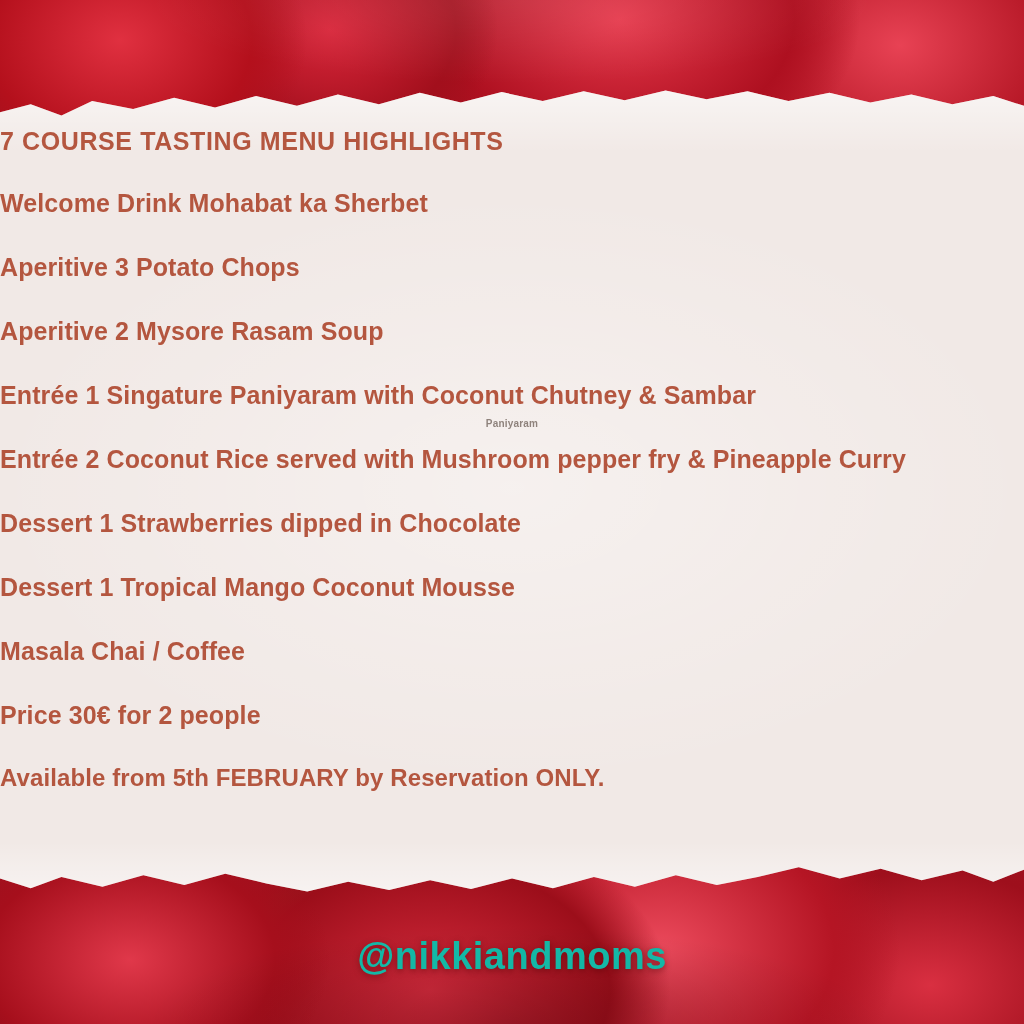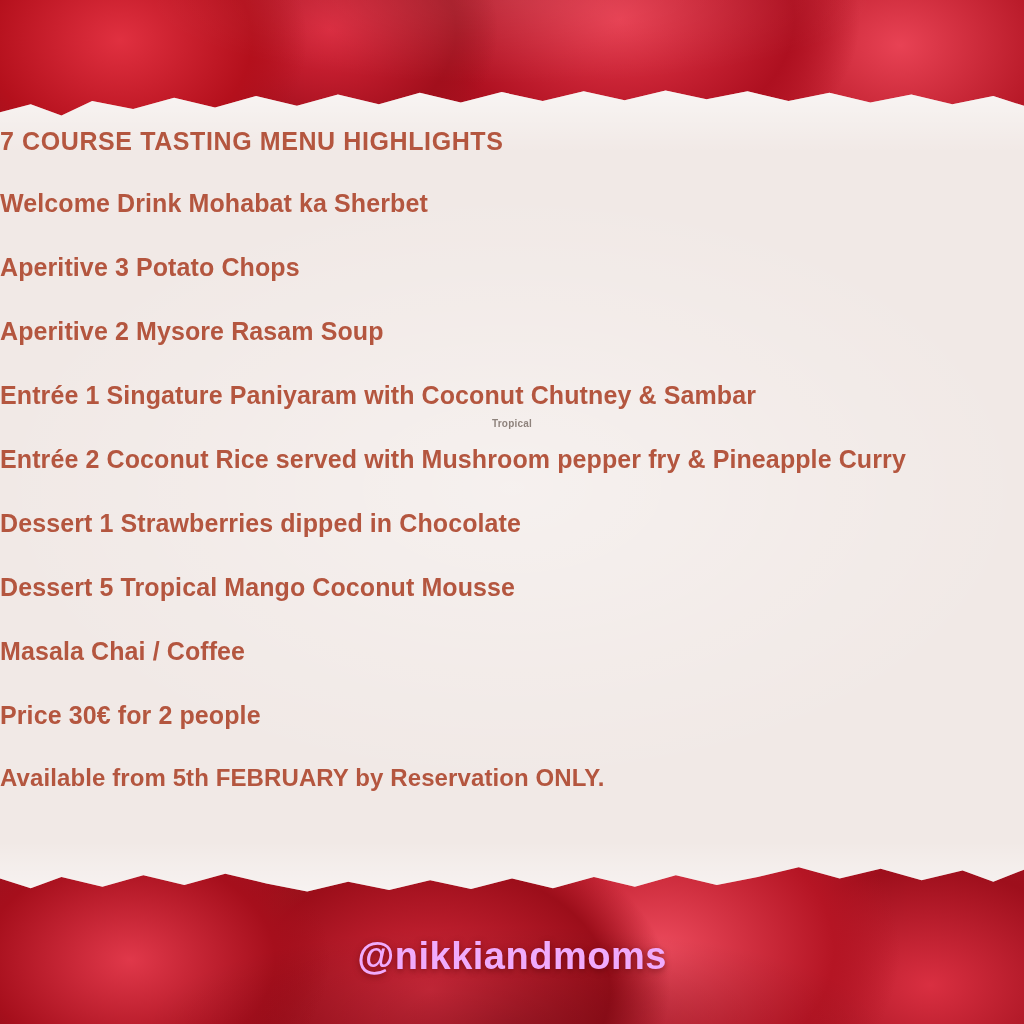--- a/index.html
+++ b/index.html
@@ -147,21 +147,21 @@
     opacity: 0.85;
   }
 
   
   .handle {
     position: absolute;
     left: 0;
     right: 0;
     top: 935px;
     text-align: center;
-    color: #f0abfc;
+    color: #14b8a6;
     font-size: 38px;
     font-weight: bold;
     letter-spacing: 0.5px;
     text-shadow: 0 2px 6px rgba(80,0,5,0.55);
   }
 </style>
 </head>
 <body>
 
 <div class="poster">
@@ -174,23 +174,23 @@
   </div>
 
   <div class="menu">
     <div class="line title">7 COURSE TASTING MENU HIGHLIGHTS</div>
     <div class="line item">Welcome  Drink Mohabat ka Sherbet</div>
     <div class="line item">Aperitive  3 Potato Chops</div>
     <div class="line item">Aperitive 2 Mysore Rasam Soup</div>
     <div class="line item wide">Entrée 1 Singature Paniyaram with Coconut Chutney &amp; Sambar</div>
     <div class="line item widest">Entrée 2  Coconut Rice served with Mushroom pepper fry &amp; Pineapple Curry</div>
     <div class="line item">Dessert 1 Strawberries dipped in Chocolate</div>
-    <div class="line item">Dessert 5 Tropical Mango Coconut Mousse</div>
+    <div class="line item">Dessert 1 Tropical Mango Coconut Mousse</div>
     <div class="line item">Masala Chai / Coffee</div>
     <div class="line item">Price 30€ for 2 people</div>
     <div class="line item small last">Available from 5th FEBRUARY by Reservation ONLY.</div>
   </div>
 
-  <div class="watermark">Tropical</div>
+  <div class="watermark">Paniyaram</div>
 
   <div class="handle">@nikkiandmoms</div>
 
 </div>
 
 </body></html>

